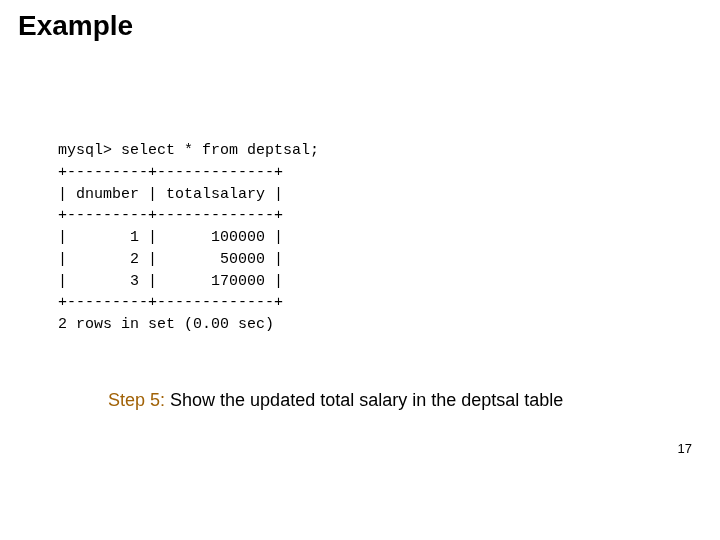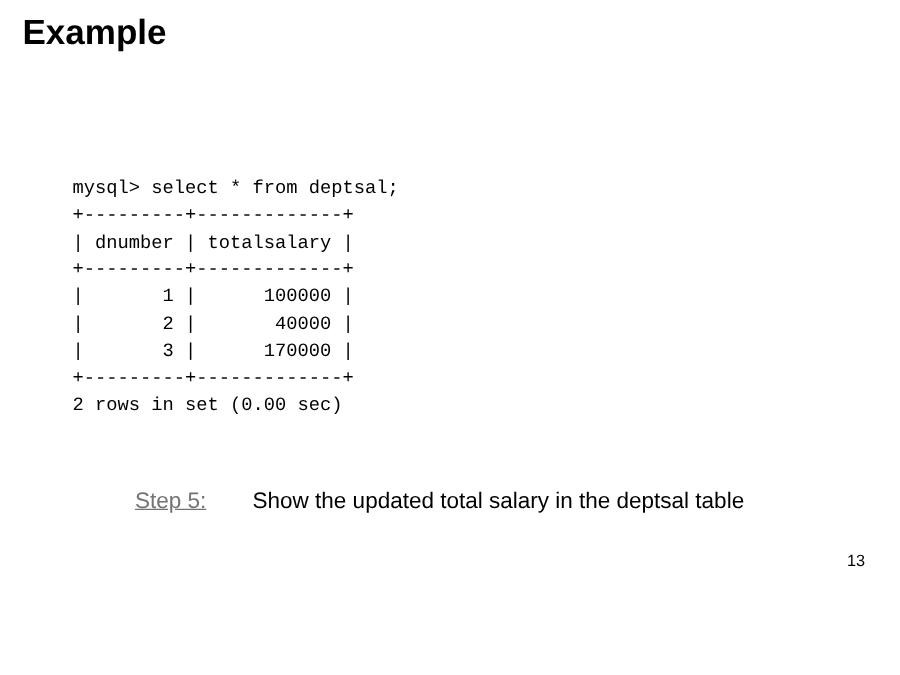--- a/index.html
+++ b/index.html
@@ -37,27 +37,25 @@
     white-space: pre;
   }
   .caption {
     position: absolute;
     top: 390px;
     left: 108px;
     font-size: 18px;
     color: #000000;
   }
   .step-label {
-    color: #737373;
-    text-decoration: underline;
+    color: #a16207;
     font-weight: normal;
   }
   .step-text {
     color: #000000;
-    margin-left: 32px;
   }
   .page-number {
     position: absolute;
     bottom: 18px;
     right: 28px;
     font-size: 13px;
     color: #000000;
   }
 </style>
 </head>
@@ -65,24 +63,24 @@
 
 <div class="slide">
 
   <div class="title">Example</div>
 
   <div class="terminal"><span>mysql&gt; select * from deptsal;</span>
 <span>+---------+-------------+</span>
 <span>| dnumber | totalsalary |</span>
 <span>+---------+-------------+</span>
 <span>|       1 |      100000 |</span>
-<span>|       2 |       40000 |</span>
+<span>|       2 |       50000 |</span>
 <span>|       3 |      170000 |</span>
 <span>+---------+-------------+</span>
 <span>2 rows in set (0.00 sec)</span></div>
 
   <div class="caption">
     <span class="step-label">Step 5:</span><span class="step-text"> Show the updated total salary in the deptsal table</span>
   </div>
 
-  <div class="page-number">13</div>
+  <div class="page-number">17</div>
 
 </div>
 
 </body></html>

